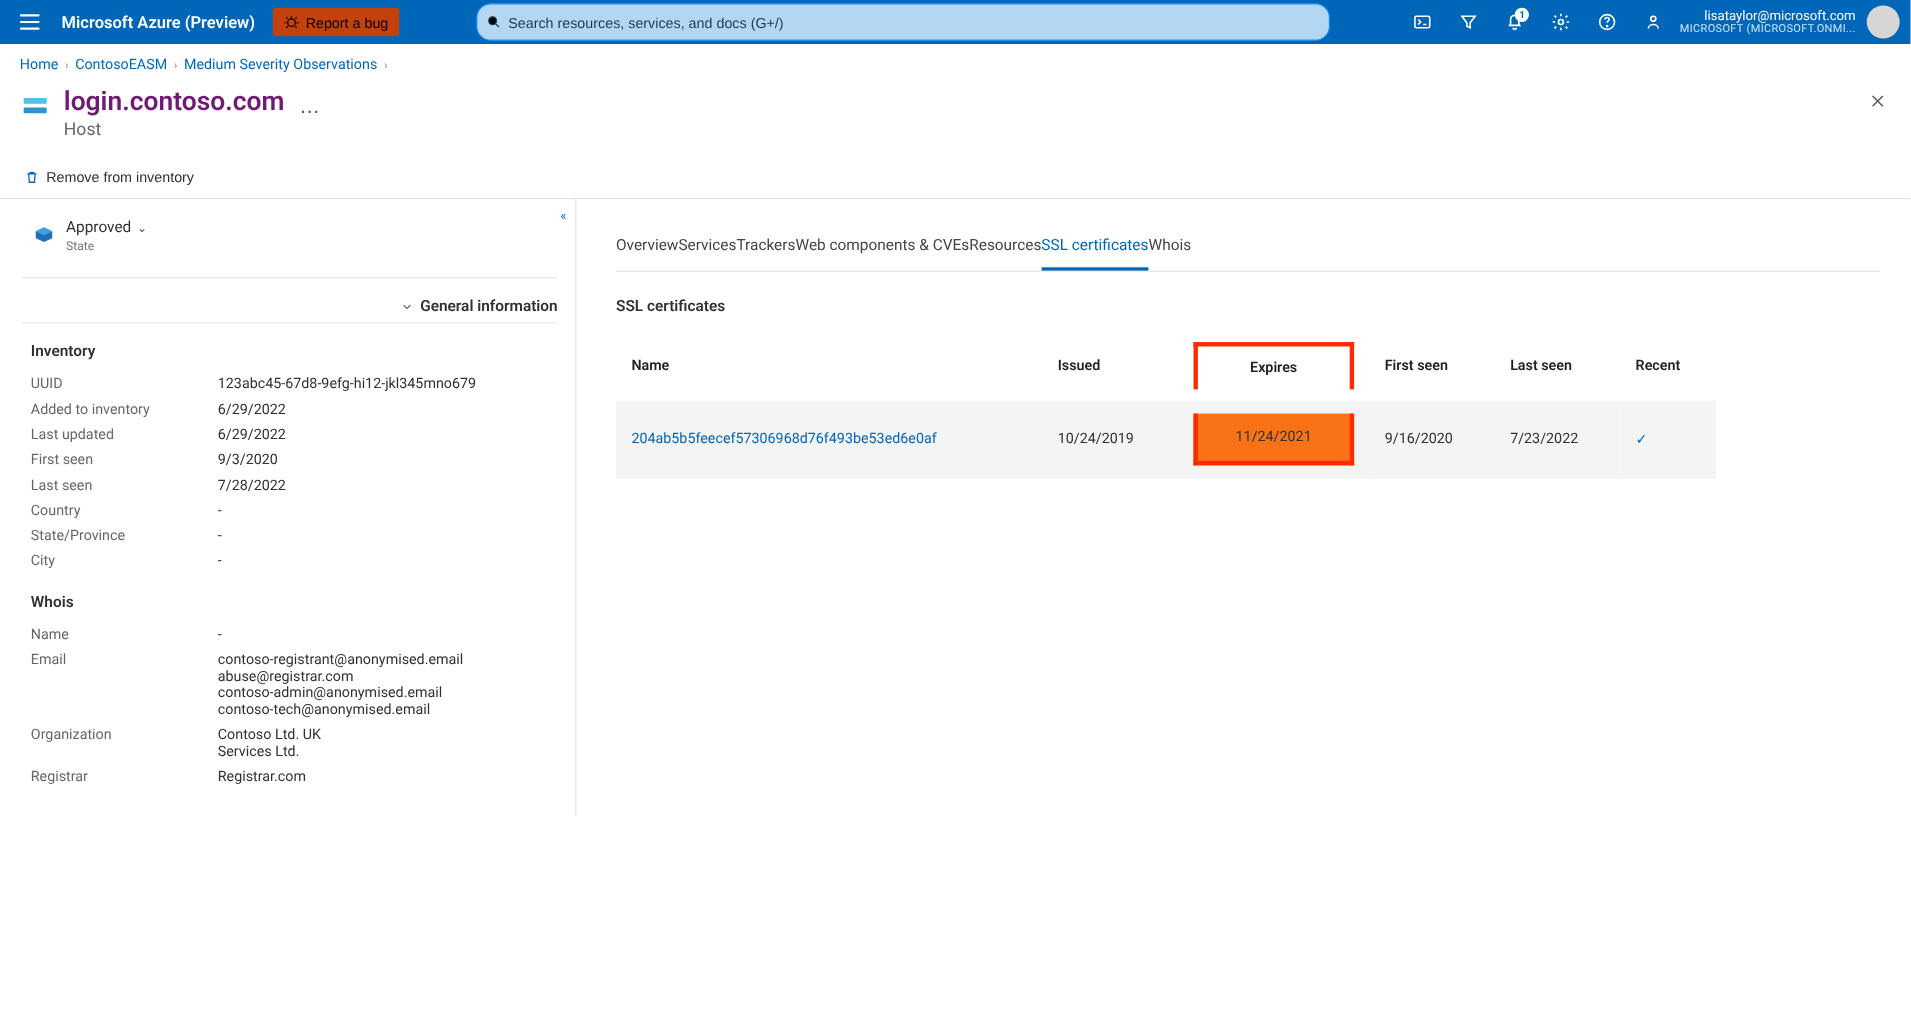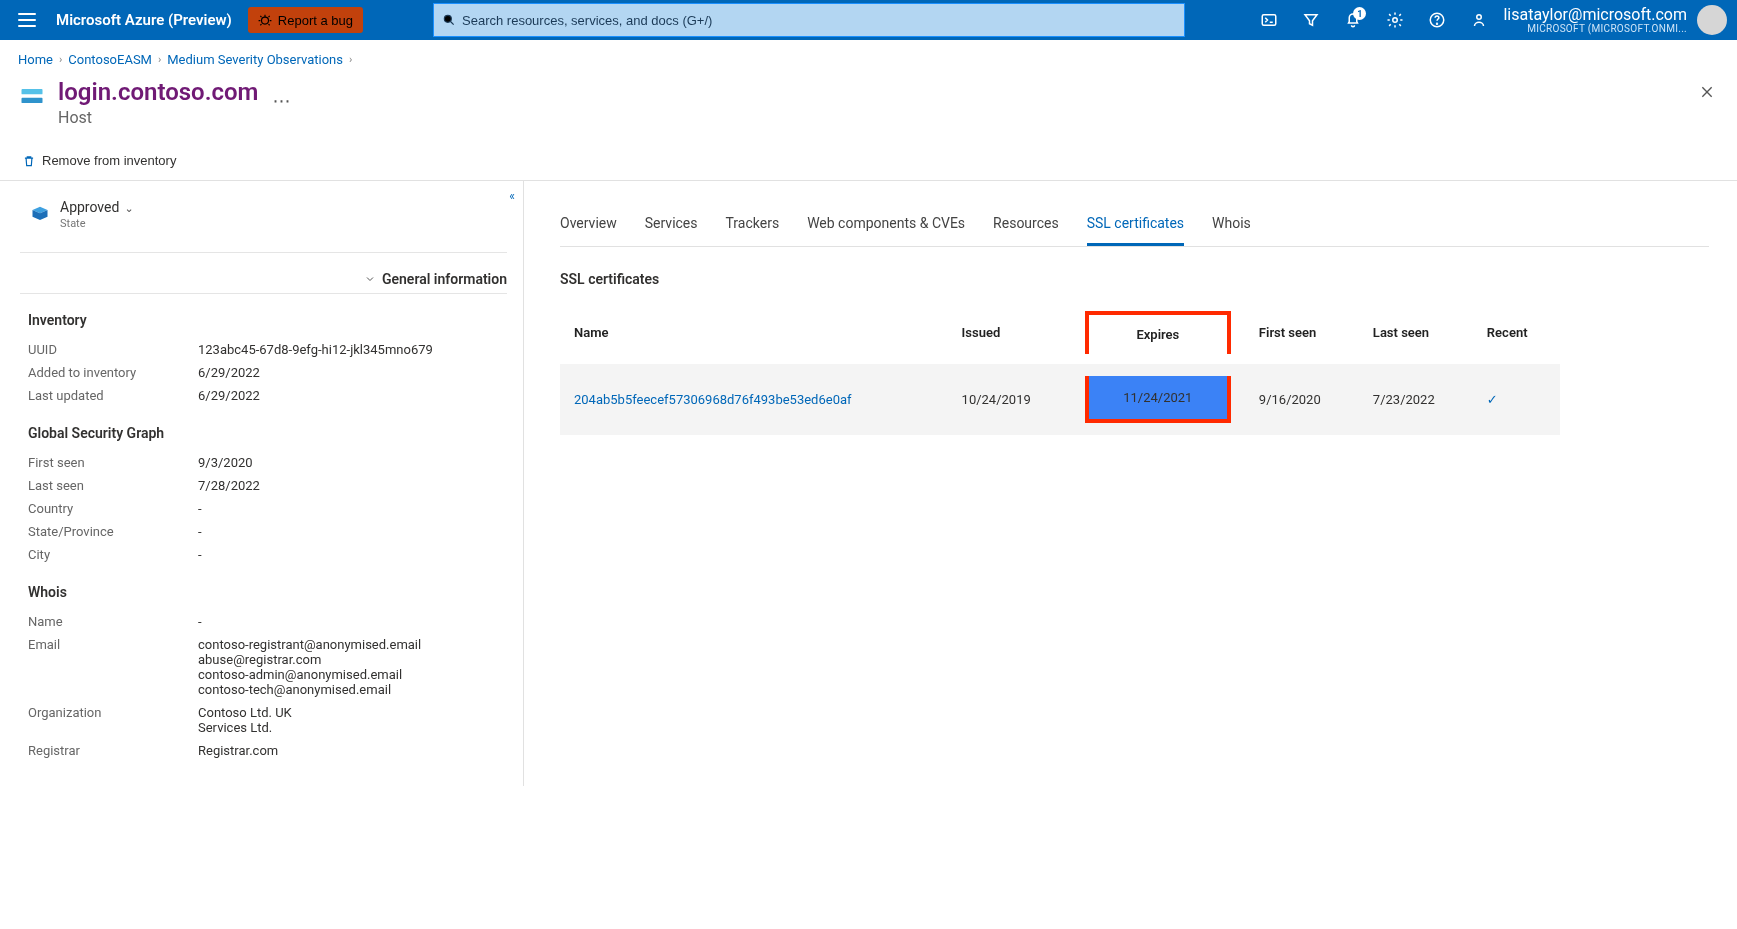--- a/index.html
+++ b/index.html
@@ -25,39 +25,39 @@
   .brand { font-weight:600; font-size:15px; color:#fff; margin-right:16px;}
   .bug-btn {
     background:#c2410c; color:#000; border:none; border-radius:3px;
     height:26px; padding:0 10px; font-size:13px; display:flex; align-items:center; gap:6px;
     cursor:pointer; font-weight:500;
   }
   .bug-btn svg { width:14px; height:14px; }
   .search-wrap { flex:1; display:flex; justify-content:center; margin:0 60px 0 70px;}
   .search-box {
     display:flex; align-items:center; width:100%; max-width:810px; height:28px;
-    background:#b3d6f2; border:1px solid #1a90ff; border-radius:0; padding:16px 8px;
+    background:#b3d6f2; border:1px solid #1a90ff; border-radius:13px; padding:16px 8px;
   }
   .search-box input {
     flex:1; border:none; background:transparent; outline:none; font-size:13px;
     color:#1b3a57;
   }
   .search-box input::placeholder { color:#1b3a57; }
   .search-box svg { width:14px; height:14px; margin-right:6px; stroke:#1b3a57;}
   .topbar-icons { display:flex; align-items:center; gap:14px; margin-left:10px;}
   .topbar-icons .icon-btn { width:28px; height:28px; display:flex; align-items:center; justify-content:center; cursor:pointer; position:relative;}
   .topbar-icons svg { width:18px; height:18px; stroke:#fff; fill:none;}
   .badge {
     position:absolute; top:1px; right:1px; background:#fff; color:#0067b8;
     border-radius:50%; width:13px; height:13px; font-size:9px; font-weight:700;
     display:flex; align-items:center; justify-content:center;
   }
   .user-block { display:flex; align-items:center; gap:10px; margin-left:10px; cursor:pointer; text-align:right;}
   .user-text { display:flex; flex-direction:column; line-height:1.1;}
-  .user-email { font-size:16px; color:#fff;}
+  .user-email { font-size:12px; color:#fff;}
   .user-tenant { font-size:10px; color:#cde4f7; letter-spacing:.3px;}
   .avatar { width:30px; height:30px; border-radius:50%; background:#d6d6d6;}
 
   
   .breadcrumb { display:flex; align-items:center; height:38px; padding:0 18px; font-size:13px; gap:6px;}
   .breadcrumb a { color:#0067b8; text-decoration:none; cursor:pointer;}
   .breadcrumb .sep { color:#888; font-size:11px;}
   
   
   .title-row { display:flex; align-items:flex-start; padding:0 18px 14px 18px; position:relative;}
@@ -89,36 +89,36 @@
   .collapsible-head svg { width:12px; height:12px; stroke:#555;}
   .section-block { padding:0 8px;}
   .section-title { font-weight:600; font-size:14px; margin:18px 0 10px 0;}
   .kv-row { display:flex; font-size:13px; padding:4px 0;}
   .kv-key { width:170px; color:#666;}
   .kv-val { flex:1; color:#323130;}
   .kv-val .multi { display:block;}
 
   
   .right-panel { flex:1; padding:10px 28px 30px 36px;}
-  .tab-strip { display:flex; gap:28px; border-bottom:1px solid #e1e1e1; margin-top:14px; margin-bottom:24px;}
+  .tab-strip { display:flex; border-bottom:1px solid #e1e1e1; margin-top:14px; margin-bottom:24px;}
   .tab { padding:10px 0 12px 0; font-size:14px; color:#444; cursor:pointer; border-bottom:3px solid transparent;}
   .tab.active { color:#0067b8; border-bottom-color:#0067b8; font-weight:400;}
   .subhead { font-weight:600; font-size:14px; margin-bottom:14px;}
 
   
   table.cert { width:100%; max-width:1000px; border-collapse:collapse; font-size:13px;}
   table.cert th { text-align:left; font-weight:600; padding:10px 14px; color:#222;}
   table.cert td { padding:12px 14px; background:#f4f4f4;}
   table.cert td.name a { color:#0067b8; text-decoration:none;}
   table.cert td.recent { color:#0067b8;}
   .hl-box { border:4px solid #ff2a00; padding:2px 6px; display:inline-block;}
   th.expires .hl-box, td.expires .hl-box { display:block; text-align:center;}
   th.expires, td.expires { padding:0;}
   th.expires .hl-box { padding:12px 16px; border-bottom:none;}
-  td.expires .hl-box { padding:14px 16px; border-top:none; background:#3b82f6;}
+  td.expires .hl-box { padding:14px 16px; border-top:none; background:#f97316;}
   .check { color:#0067b8;}
 </style>
 </head>
 <body>
 
 <div class="top-bar">
   <div class="hamburger">
     <span></span>
       <span></span>
       <span></span>
@@ -258,21 +258,20 @@
         </div>
       <div class="kv-row">
           <div class="kv-key">Added to inventory</div>
           <div class="kv-val">6/29/2022</div>
         </div>
       <div class="kv-row">
           <div class="kv-key">Last updated</div>
           <div class="kv-val">6/29/2022</div>
         </div>
 
-      <div class="section-title">Global Security Graph</div>
       <div class="kv-row">
           <div class="kv-key">First seen</div>
           <div class="kv-val">9/3/2020</div>
         </div>
       <div class="kv-row">
           <div class="kv-key">Last seen</div>
           <div class="kv-val">7/28/2022</div>
         </div>
       <div class="kv-row">
           <div class="kv-key">Country</div>

